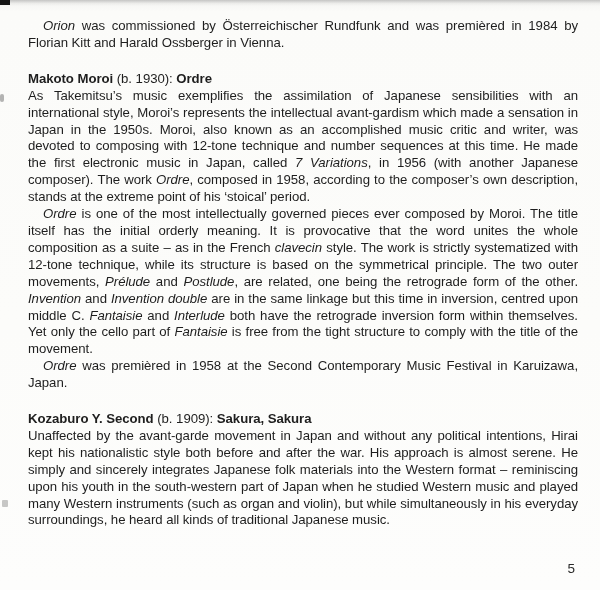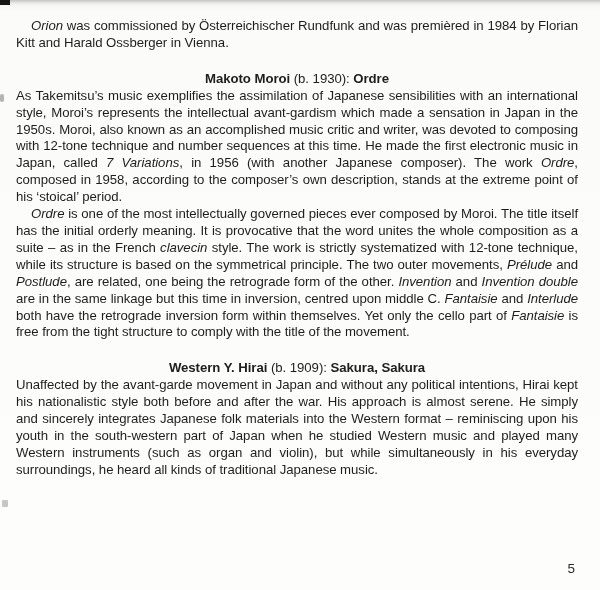--- a/index.html
+++ b/index.html
@@ -7,21 +7,21 @@
     padding: 0;
     background: #fbfbf9;
   }
   .page {
     position: relative;
     width: 600px;
     height: 590px;
     box-sizing: border-box;
     overflow: hidden;
     background: linear-gradient(180deg, #f3f3f1 0%, #fbfbf9 2%, #fcfcfa 55%, #fdfdfc 100%);
-    padding: 18px 22px 0 16px;
+    padding: 18px 22px 0 28px;
   }
   .scan-top {
     position: absolute;
     top: 0; left: 0; right: 0;
     height: 6px;
     background: linear-gradient(180deg, rgba(140,140,140,0.45) 0%, rgba(190,190,190,0.18) 55%, rgba(200,200,200,0) 100%);
     pointer-events: none;
   }
   .scan-chip {
     position: absolute;
@@ -48,21 +48,21 @@
     font-size: 13.2px;
     line-height: 16.9px;
     letter-spacing: -0.05px;
     color: #1e1e1e;
     text-align: justify;
   }
   .text-block p { margin: 0; }
   .text-block p.indent { text-indent: 15px; }
   .text-block p.heading {
     margin-top: 19px;
-    text-align: center;
+    text-align: left;
   }
   .it { font-style: italic; }
   .bd { font-weight: bold; }
   .page-number {
     position: absolute;
     top: 561px;
     right: 25px;
     font-family: "Liberation Sans", "DejaVu Sans", sans-serif;
     font-size: 13.5px;
     color: #2a2a2a;
@@ -79,20 +79,21 @@
 
   <main class="text-block">
     <p class="body indent"><span class="it">Orion</span><span> was commissioned by Österreichischer Rundfunk and was premièred in 1984 by Florian Kitt and Harald Ossberger in Vienna.</span></p>
 
     <p class="heading"><span class="bd">Makoto Moroi</span><span> (b. 1930): </span><span class="bd">Ordre</span></p>
 
     <p class="body"><span>As Takemitsu’s music exemplifies the assimilation of Japanese sensibilities with an international style, Moroi’s represents the intellectual avant-gardism which made a sensation in Japan in the 1950s. Moroi, also known as an accomplished music critic and writer, was devoted to composing with 12-tone technique and number sequences at this time. He made the first electronic music in Japan, called </span><span class="it">7 Variations</span><span>, in 1956 (with another Japanese composer). The work </span><span class="it">Ordre</span><span>, composed in 1958, according to the composer’s own description, stands at the extreme point of his ‘stoical’ period.</span></p>
 
     <p class="body indent"><span class="it">Ordre</span><span> is one of the most intellectually governed pieces ever composed by Moroi. The title itself has the initial orderly meaning. It is provocative that the word unites the whole composition as a suite – as in the French </span><span class="it">clavecin</span><span> style. The work is strictly systematized with 12-tone technique, while its structure is based on the symmetrical principle. The two outer movements, </span><span class="it">Prélude</span><span> and </span><span class="it">Postlude</span><span>, are related, one being the retrograde form of the other. </span><span class="it">Invention</span><span> and </span><span class="it">Invention double</span><span> are in the same linkage but this time in inversion, centred upon middle C. </span><span class="it">Fantaisie</span><span> and </span><span class="it">Interlude</span><span> both have the retrograde inversion form within themselves. Yet only the cello part of </span><span class="it">Fantaisie</span><span> is free from the tight structure to comply with the title of the movement.</span></p>
 
+    <p class="body indent"><span class="it">Ordre</span><span> was premièred in 1958 at the Second Contemporary Music Festival in Karuizawa, Japan.</span></p>
 
-    <p class="heading"><span class="bd">Western Y. Hirai</span><span> (b. 1909): </span><span class="bd">Sakura, Sakura</span></p>
+    <p class="heading"><span class="bd">Kozaburo Y. Second</span><span> (b. 1909): </span><span class="bd">Sakura, Sakura</span></p>
 
     <p class="body"><span>Unaffected by the avant-garde movement in Japan and without any political intentions, Hirai kept his nationalistic style both before and after the war. His approach is almost serene. He simply and sincerely integrates Japanese folk materials into the Western format – reminiscing upon his youth in the south-western part of Japan when he studied Western music and played many Western instruments (such as organ and violin), but while simultaneously in his everyday surroundings, he heard all kinds of traditional Japanese music.</span></p>
   </main>
 
   <div class="page-number">5</div>
 </div>
 
 </body></html>

